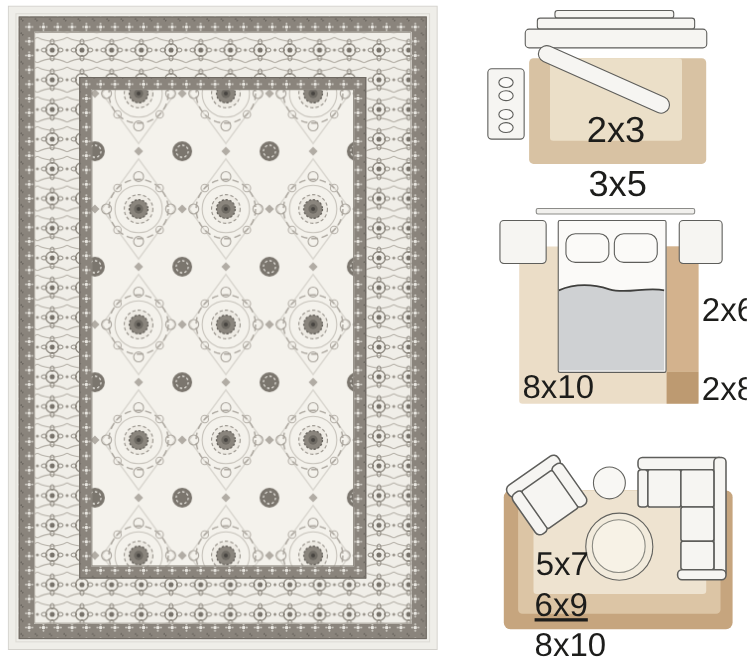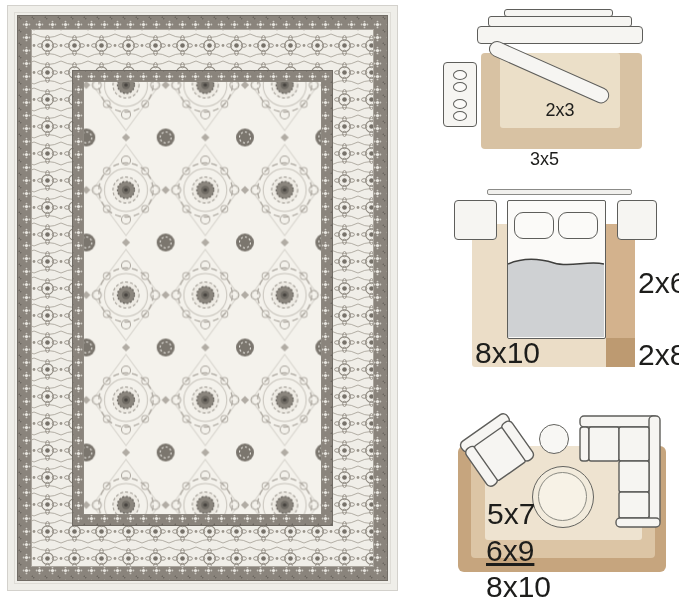--- a/index.html
+++ b/index.html
@@ -2,21 +2,21 @@
 <html><head>
 <meta charset="utf-8">
 <style>
   html,body{margin:0;padding:0;background:#fff;}
   .canvas{position:relative;width:679px;height:597px;background:#ffffff;overflow:hidden;
           font-family:"Liberation Sans",sans-serif;}
   .abs{position:absolute;box-sizing:border-box;}
   .furn{position:absolute;box-sizing:border-box;background:#f6f5f2;border:1.4px solid #5e5e5b;}
   .rugswatch{position:absolute;box-sizing:border-box;}
   .sizelabel{position:absolute;color:#1d1d1b;line-height:1;white-space:nowrap;}
-  .lbl-sm{font-size:18px;}
+  .lbl-sm{font-size:33px;}
   .lbl-lg{font-size:30px;}
   .center{text-align:center;}
   .knob{position:absolute;width:14px;height:10px;border:1.3px solid #5e5e5b;border-radius:50%;
         background:#fbfaf8;box-sizing:border-box;left:9px;}
   .circlefurn{position:absolute;box-sizing:border-box;border:1.5px solid #63635f;border-radius:50%;}
 </style>
 </head>
 <body>
 
 <div class="canvas">
@@ -105,21 +105,21 @@
       <div class="knob" style="top:36px;"></div>
       <div class="knob" style="top:48px;"></div>
     </div>
 
     <div class="rugswatch" style="left:481px;top:53px;width:161px;height:96px;background:#d8c2a3;border-radius:4px;"></div>
     <div class="rugswatch" style="left:500px;top:53px;width:120px;height:75px;background:#ebdfc8;border-radius:3px;"></div>
 
     <div class="furn" style="left:489px;top:41px;width:130px;height:16px;border-radius:8px;transform:rotate(24deg);transform-origin:8px 8px;"></div>
 
     <div class="sizelabel lbl-sm center" style="left:500px;top:101px;width:120px;">2x3</div>
-    <div class="sizelabel lbl-sm center" style="left:464px;top:150px;width:161px;">3x5</div>
+    <div class="sizelabel lbl-sm center" style="left:481px;top:150px;width:161px;">3x5</div>
   </div>
 
   <div class="abs" style="inset:0;">
     <div class="abs" style="left:487px;top:189px;width:145px;height:6px;background:#f1f0ed;border:1px solid #8b8b88;border-radius:2px;"></div>
 
     <div class="rugswatch" style="left:472px;top:224px;width:163px;height:143px;background:#ebddc7;border-radius:3px;"></div>
     <div class="rugswatch" style="left:606px;top:224px;width:29px;height:114px;background:#d3b28d;"></div>
     <div class="rugswatch" style="left:606px;top:338px;width:29px;height:29px;background:#bd9a71;"></div>
 
     <div class="furn" style="left:454px;top:200px;width:43px;height:40px;border-radius:4px;"></div>

